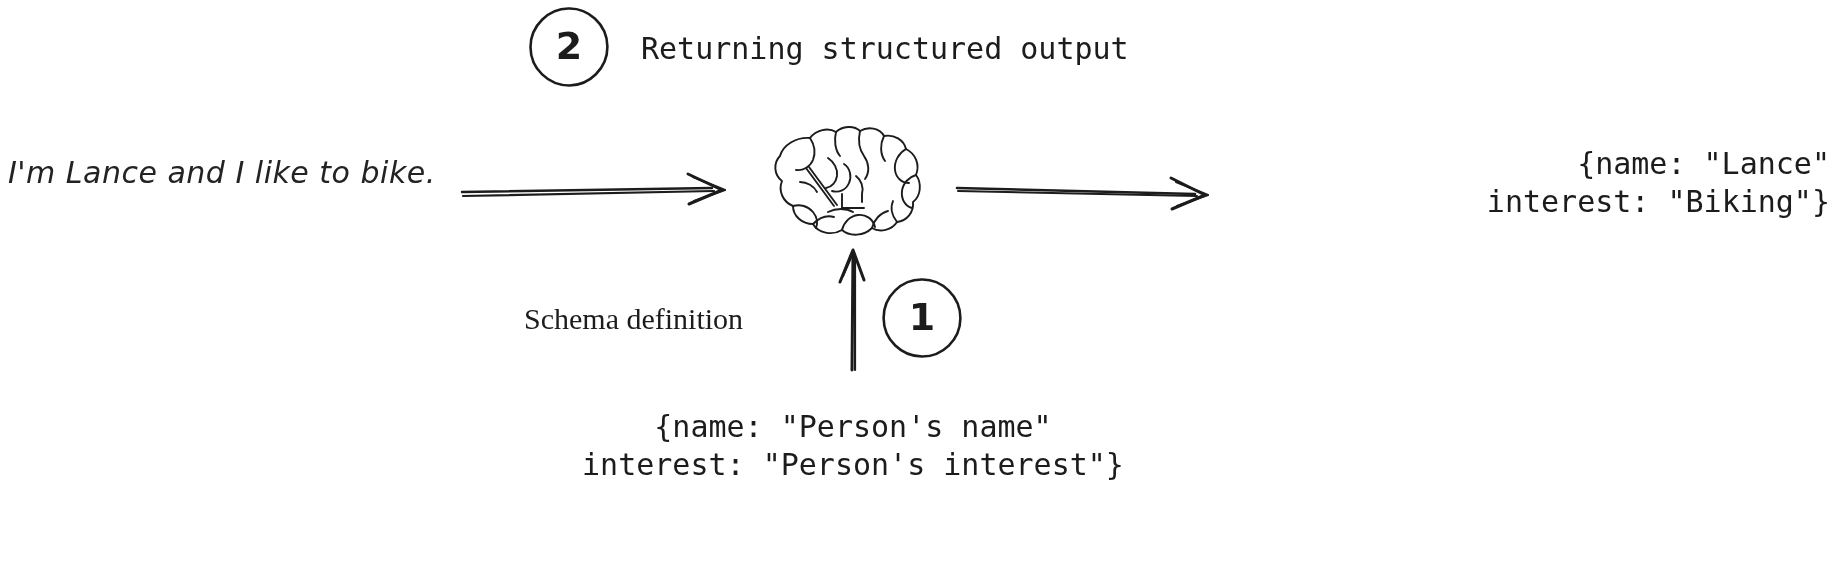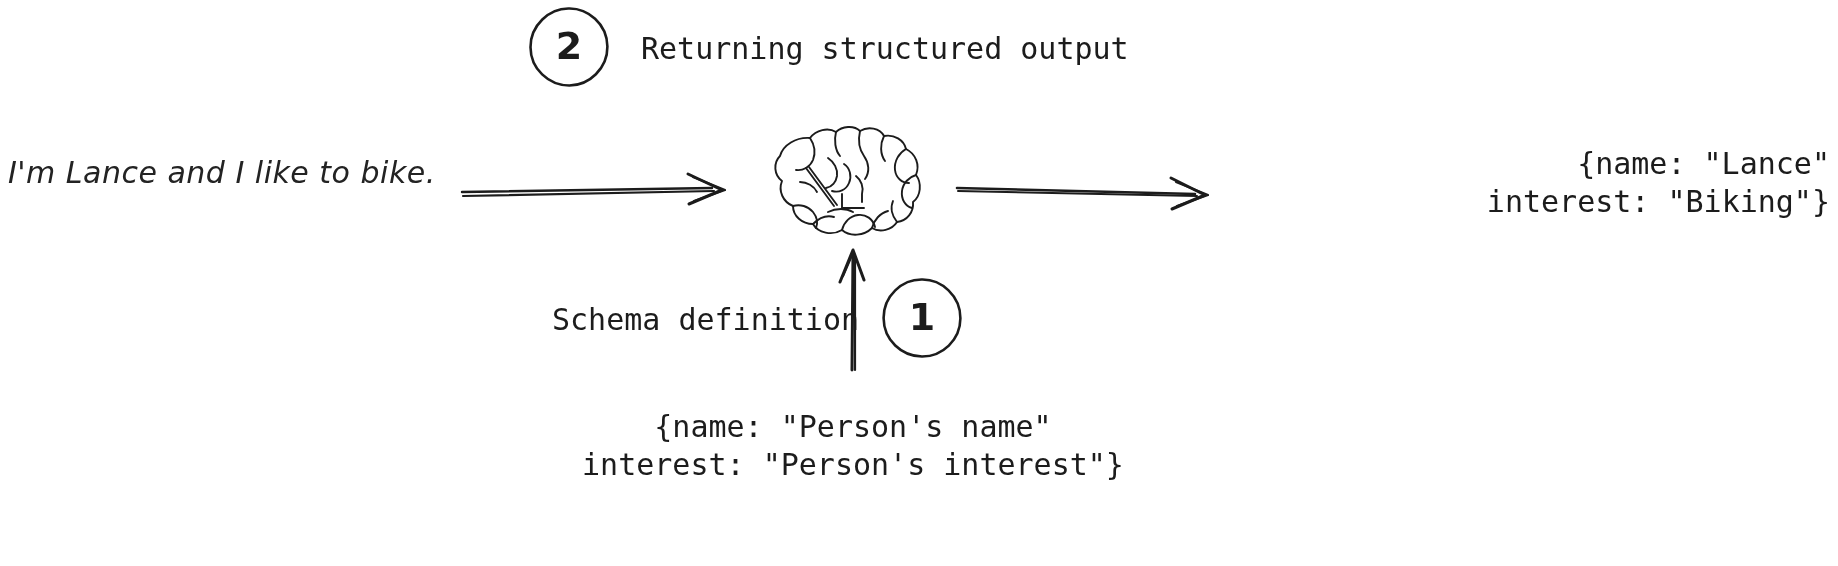--- a/index.html
+++ b/index.html
@@ -134,21 +134,21 @@
   <svg class="sketch" style="left:955px; top:160px;" width="265" height="60" viewBox="0 0 265 60">
     <path d="M2 28 L240 34" stroke-width="2.6" stroke-linecap="round"></path>
     <path d="M3 31 L242 36" stroke-width="2" stroke-linecap="round"></path>
     <path d="M216 18 L250 35 L217 49" stroke-width="3" stroke-linecap="round" stroke-linejoin="round"></path>
     <path d="M221 22 L253 35 L222 46" stroke-width="2.2" stroke-linecap="round" stroke-linejoin="round"></path>
   </svg>
 
   <div class="abs mono-block right-align" style="left:1180px; top:145px; width:650px;"><span>{name: "Lance"</span>
 <span>interest: "Biking"}</span></div>
 
-  <div class="abs mono-label" style="left:552px; top:302px;">Schema definition</div>
+  <div class="abs mono-label" style="left:524px; top:302px;font-family:Liberation Serif, serif;">Schema definition</div>
 
   <svg class="sketch" style="left:828px; top:248px;" width="50" height="124" viewBox="0 0 50 124">
     <path d="M24 122 L25 6" stroke-width="3" stroke-linecap="round"></path>
     <path d="M27 122 L27 8" stroke-width="2.2" stroke-linecap="round"></path>
     <path d="M12 34 L25 2 L36 32" stroke-width="3" stroke-linecap="round" stroke-linejoin="round"></path>
     <path d="M15 28 L25 5" stroke-width="2.2" stroke-linecap="round"></path>
   </svg>
 
   <div class="abs step-badge" style="left:881px; top:277px;">
     <svg width="82" height="82" viewBox="0 0 82 82" aria-hidden="true">

